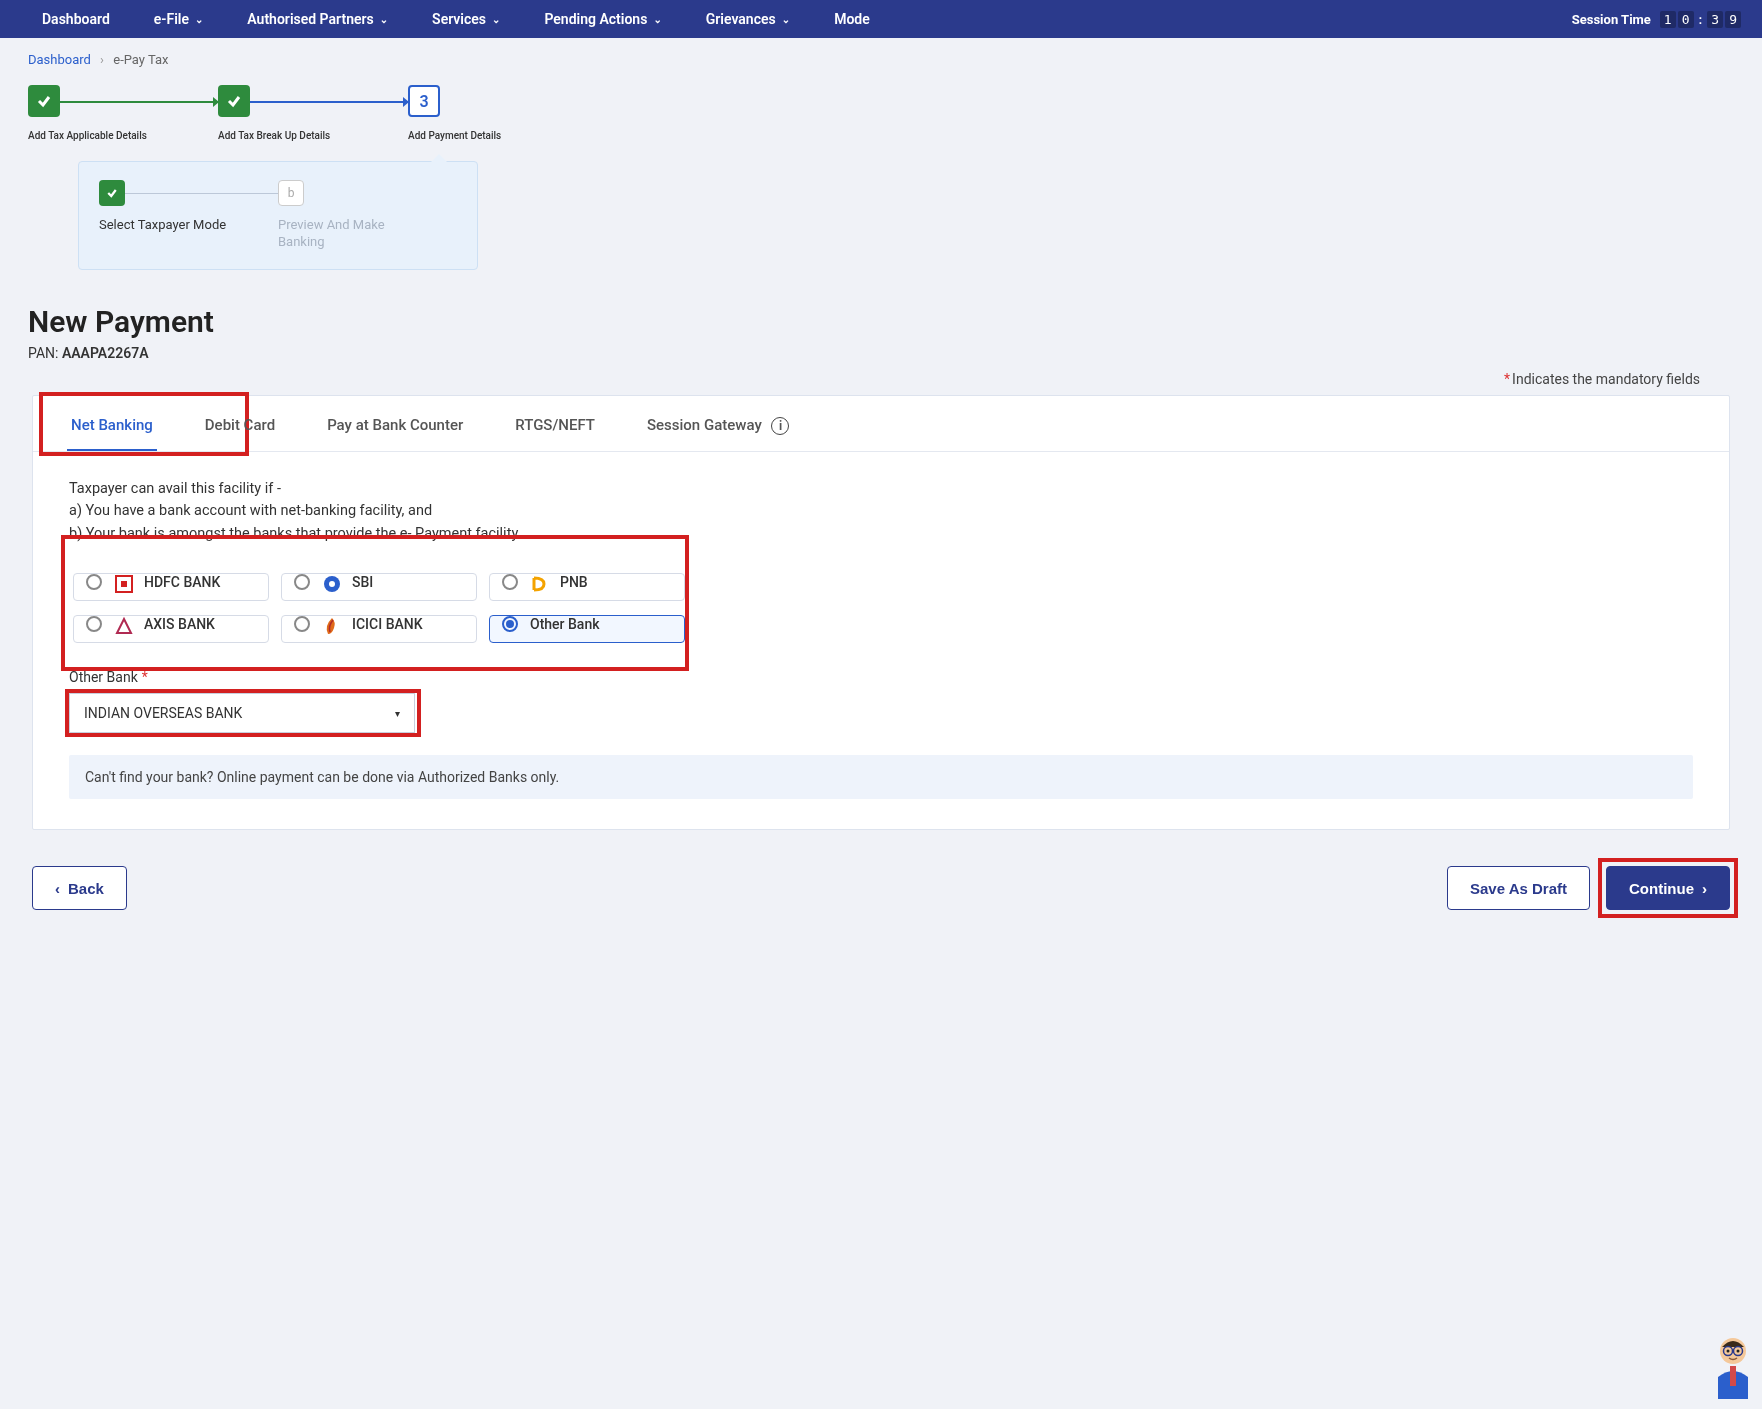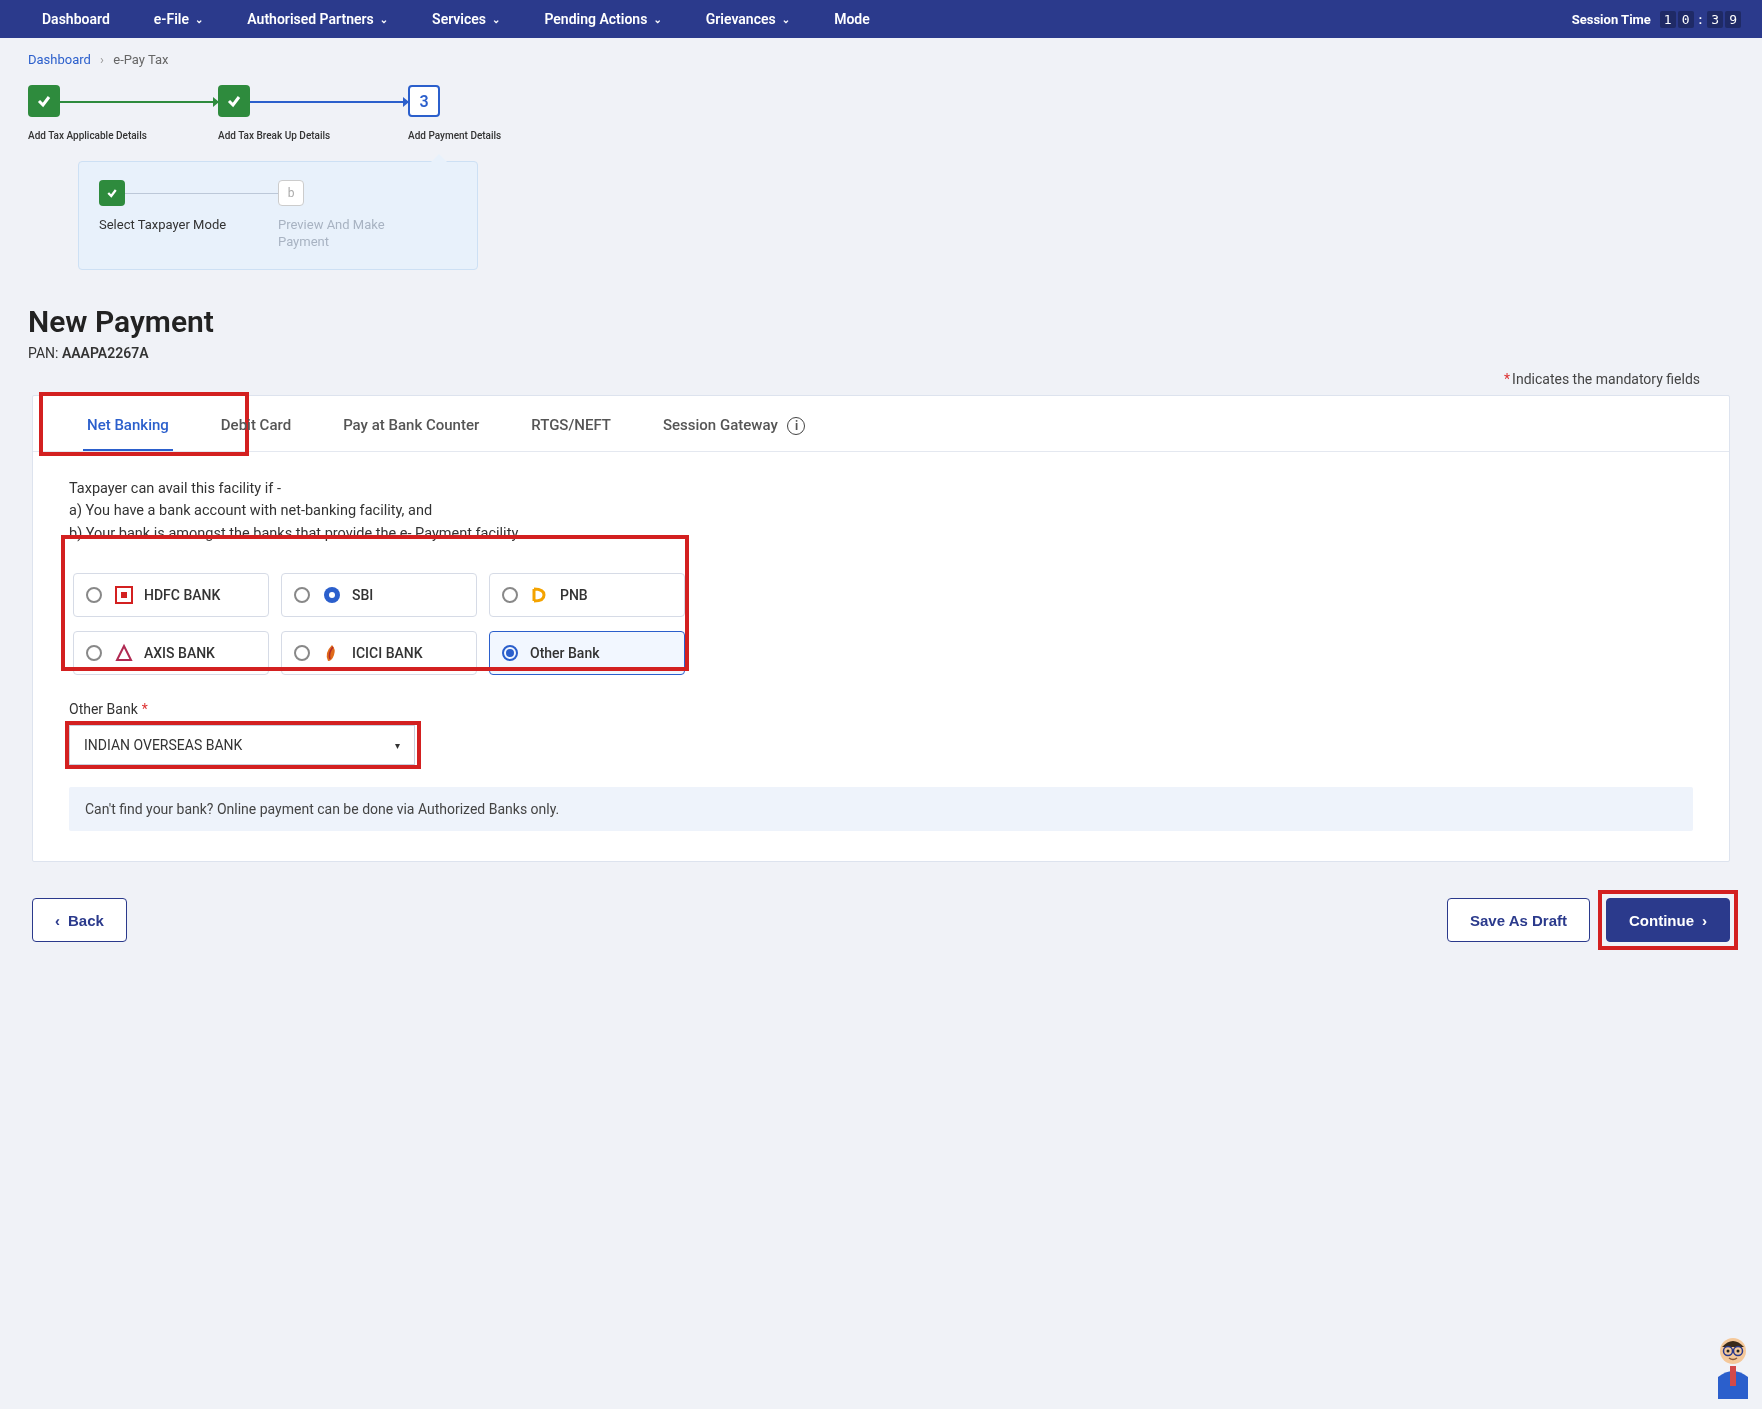--- a/index.html
+++ b/index.html
@@ -52,33 +52,33 @@
     .page-title .pan { font-size: 14px; margin-top: 6px; color: #333; }
     .page-title .pan b { font-weight: 600; }
 
     .mandatory-note { text-align: right; padding: 6px 62px 8px; font-size: 14px; color: #444; }
     .mandatory-note .star { color: #d33; margin-right: 2px; }
 
     
     .card { background: #fff; border: 1px solid #dde3ee; margin: 0 32px 26px; border-radius: 2px; }
 
     
-    .tabs { display: flex; border-bottom: 1px solid #e4e8f0; padding: 0 28px; }
+    .tabs { display: flex; border-bottom: 1px solid #e4e8f0; padding: 0 12px; }
     .tab { padding: 20px 26px 16px; font-size: 15px; color: #555; cursor: pointer; font-weight: 500; position: relative; }
     .tab.active { color: #2b5fcc; }
     .tab.active::after { content: ""; position: absolute; left: 22px; right: 22px; bottom: 0; height: 2px; background: #2b5fcc; }
     .tab .info-icon { display: inline-flex; width: 18px; height: 18px; border: 1.5px solid #444; border-radius: 50%; align-items: center; justify-content: center; font-size: 12px; font-weight: 700; margin-left: 6px; }
 
     
     .tab-body { padding: 26px 36px 30px; }
     .facility-text { font-size: 14.5px; color: #333; line-height: 1.55; }
 
     
     .bank-grid { display: grid; grid-template-columns: repeat(3, 196px); gap: 14px 12px; margin-top: 24px; padding: 4px; }
-    .bank-option { border: 1px solid #d6dbe6; border-radius: 4px; height: 44px; display: flex; align-items: center; padding: 0 12px; cursor: pointer; background: #fff; }
+    .bank-option { border: 1px solid #d6dbe6; border-radius: 4px; height: 28px; display: flex; padding: 0 12px; cursor: pointer; background: #fff; }
     .bank-option.selected { border: 1.5px solid #2b5fcc; background: #f2f7ff; }
     .radio { width: 16px; height: 16px; border: 2px solid #888; border-radius: 50%; margin-right: 12px; position: relative; flex-shrink: 0; }
     .bank-option.selected .radio { border-color: #2b5fcc; }
     .bank-option.selected .radio::after { content: ""; position: absolute; inset: 2px; background: #2b5fcc; border-radius: 50%; }
     .bank-logo { width: 20px; height: 20px; margin-right: 10px; display: flex; align-items: center; justify-content: center; flex-shrink: 0; }
     .bank-name { font-size: 14px; color: #333; font-weight: 500; }
 
     
     .field-group { margin-top: 22px; }
     .field-label { font-size: 14px; color: #333; margin-bottom: 8px; }
@@ -193,21 +193,21 @@
             <polyline class="check-icon" points="3,8 7,12 13,4"></polyline>
           </svg>
       </div>
       <div class="substep-line">
           <span class="arrowhead"></span>
         </div>
       <div class="substep-label">Select Taxpayer Mode</div>
     </div>
     <div class="substep">
       <div class="substep-box pending">b</div>
-      <div class="substep-label muted">Preview And Make Payment</div>
+      <div class="substep-label muted">Preview And Make Banking</div>
     </div>
   </div>
 </div>
 
 <div class="page-title">
   <h1>New Payment</h1>
   <div class="pan">
     <span>PAN:</span> <b>AAAPA2267A</b>
   </div>
 </div>

